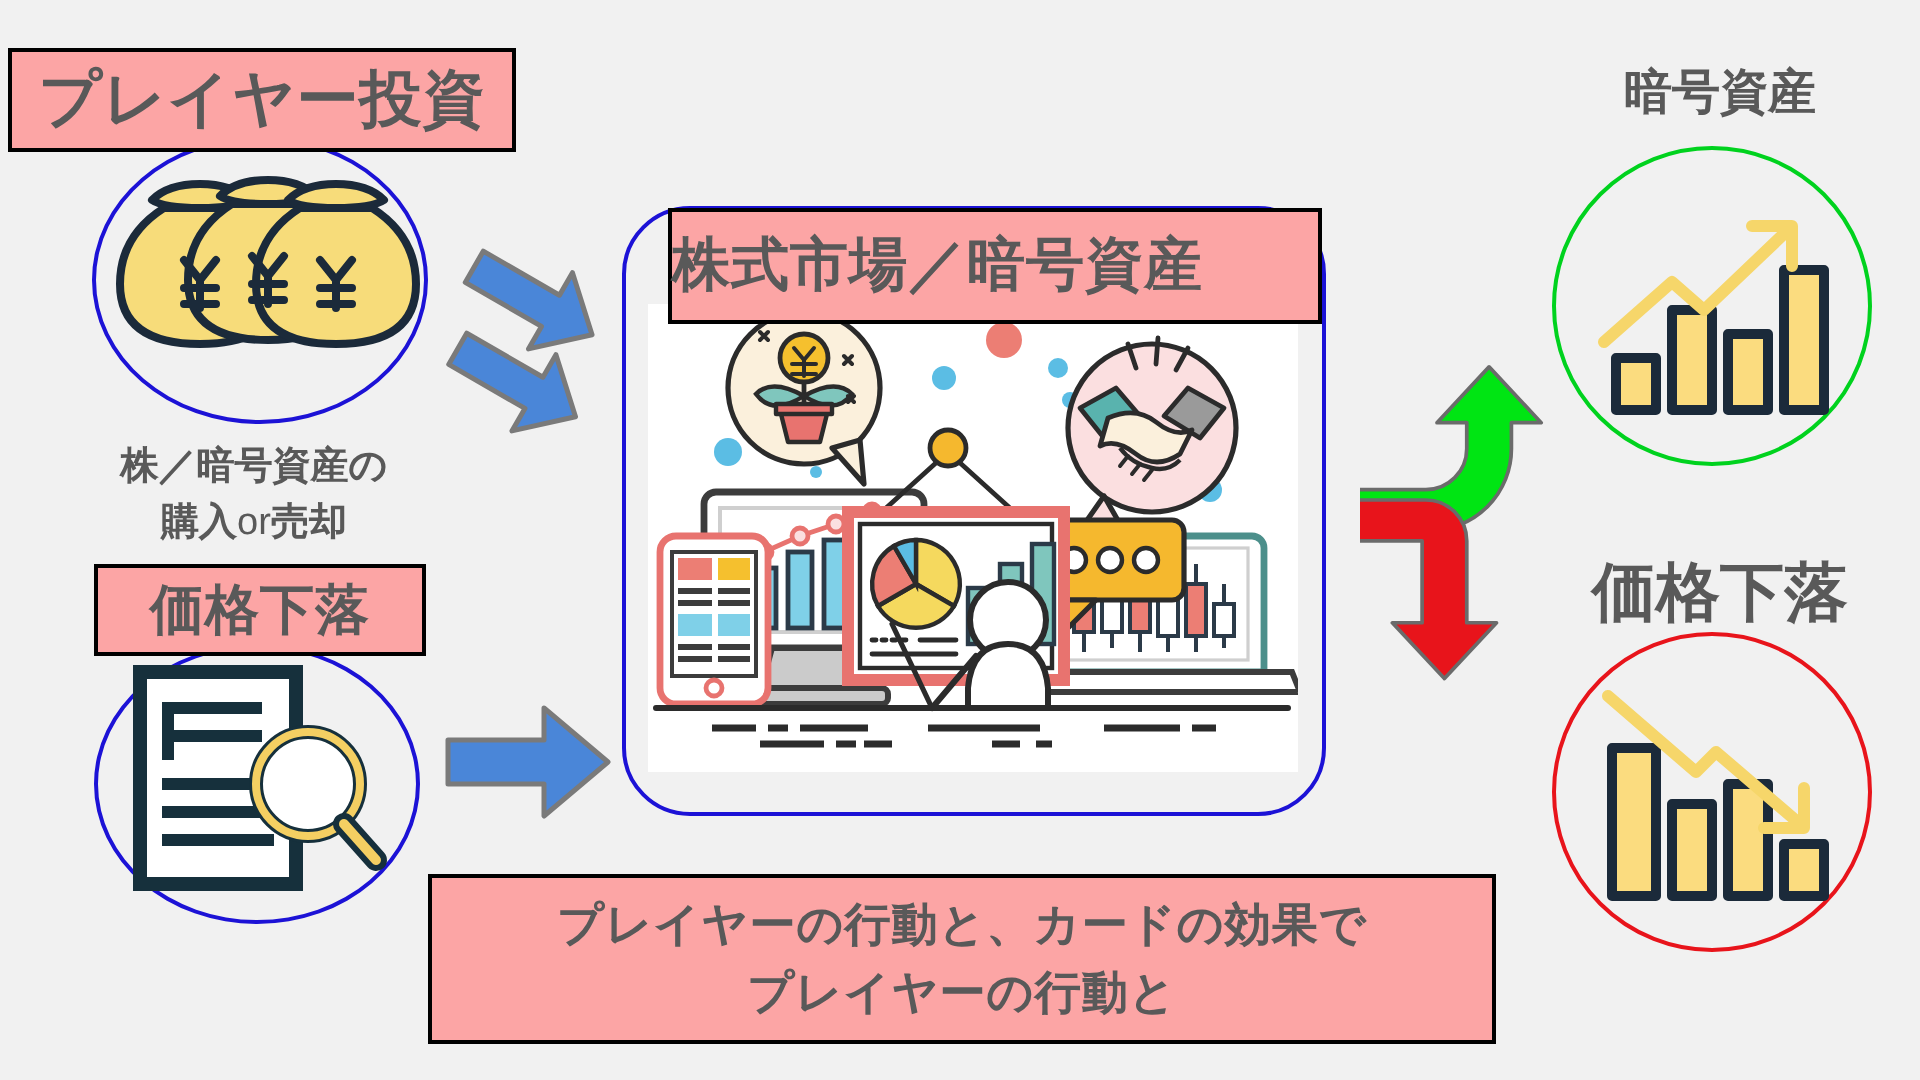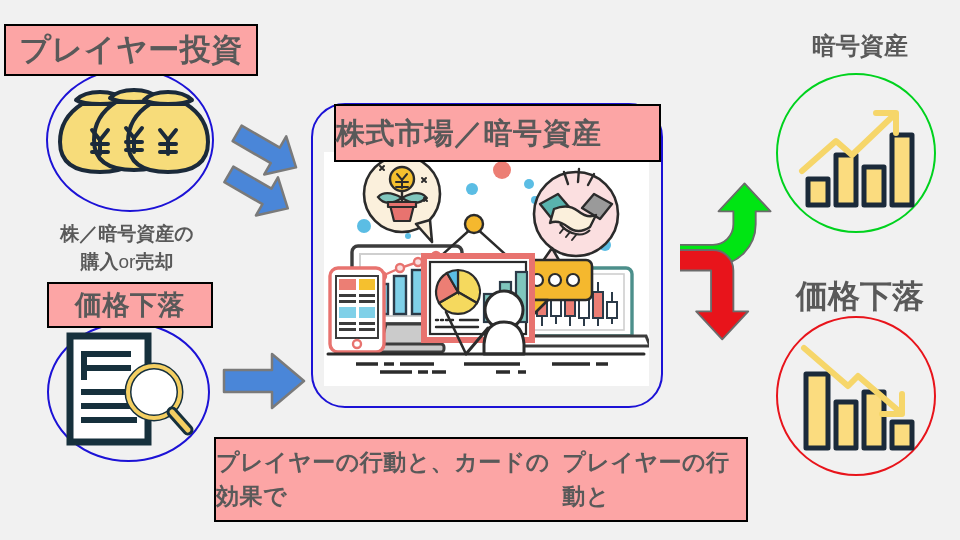--- a/index.html
+++ b/index.html
@@ -45,21 +45,21 @@
     line-height:1.25;
     overflow:visible;
   }
   #center-title-box .ttl{
     display:block;width:316px;text-align:left;
     white-space:normal;word-break:break-all;
   }
 
   #caption-box{
     left:214px;top:437px;width:534px;height:85px;
-    font-size:23px;line-height:1.45;flex-direction:row;
+    font-size:23px;line-height:1.45;flex-direction:column;
   }
 
   #buy-sell-label{left:22px;top:204px;width:210px;font-size:19px;line-height:1.45;margin-top:16px;}
   #price-up-label{left:770px;top:30px;width:180px;font-size:24px;}
   #price-down-label{left:770px;top:275px;width:180px;font-size:32px;text-align:center;}
 
   
   .ocircle{position:absolute;border-radius:50%;box-sizing:border-box;z-index:10;}
   #bag-circle{left:46px;top:68px;width:168px;height:144px;border:2px solid #1c12d6;}
   #doc-circle{left:47px;top:322px;width:163px;height:140px;border:2px solid #1c12d6;}

